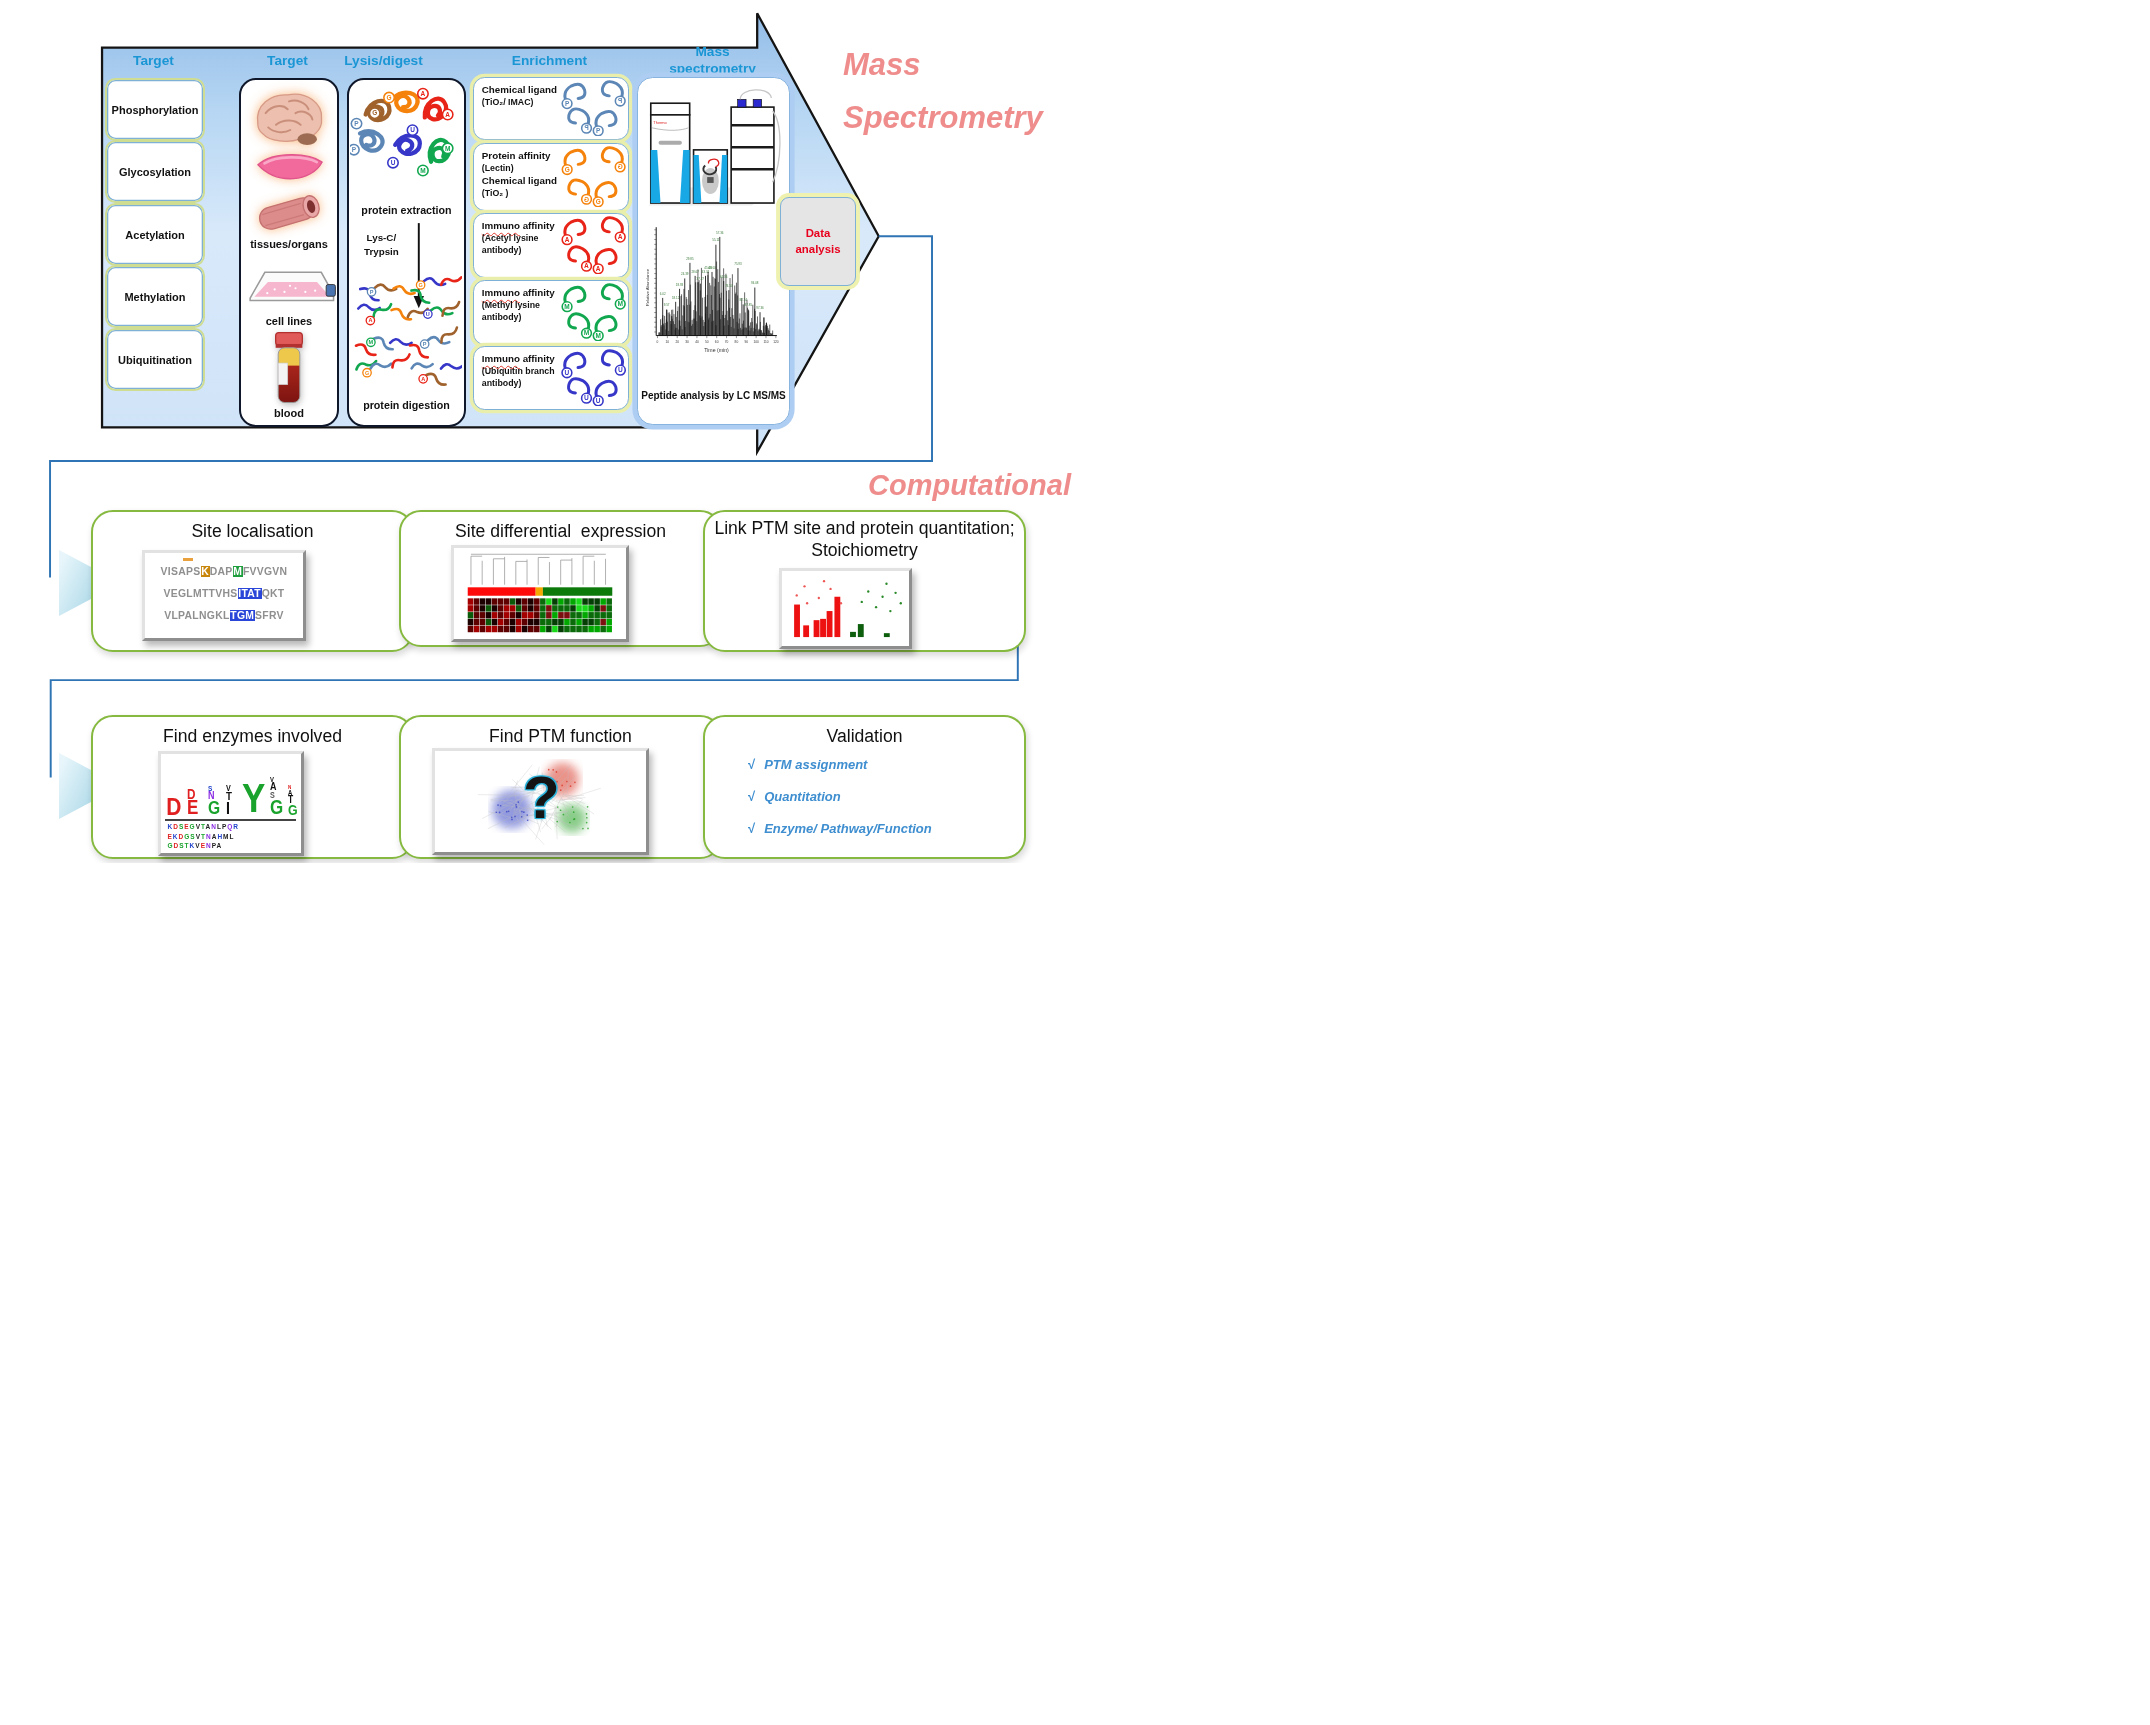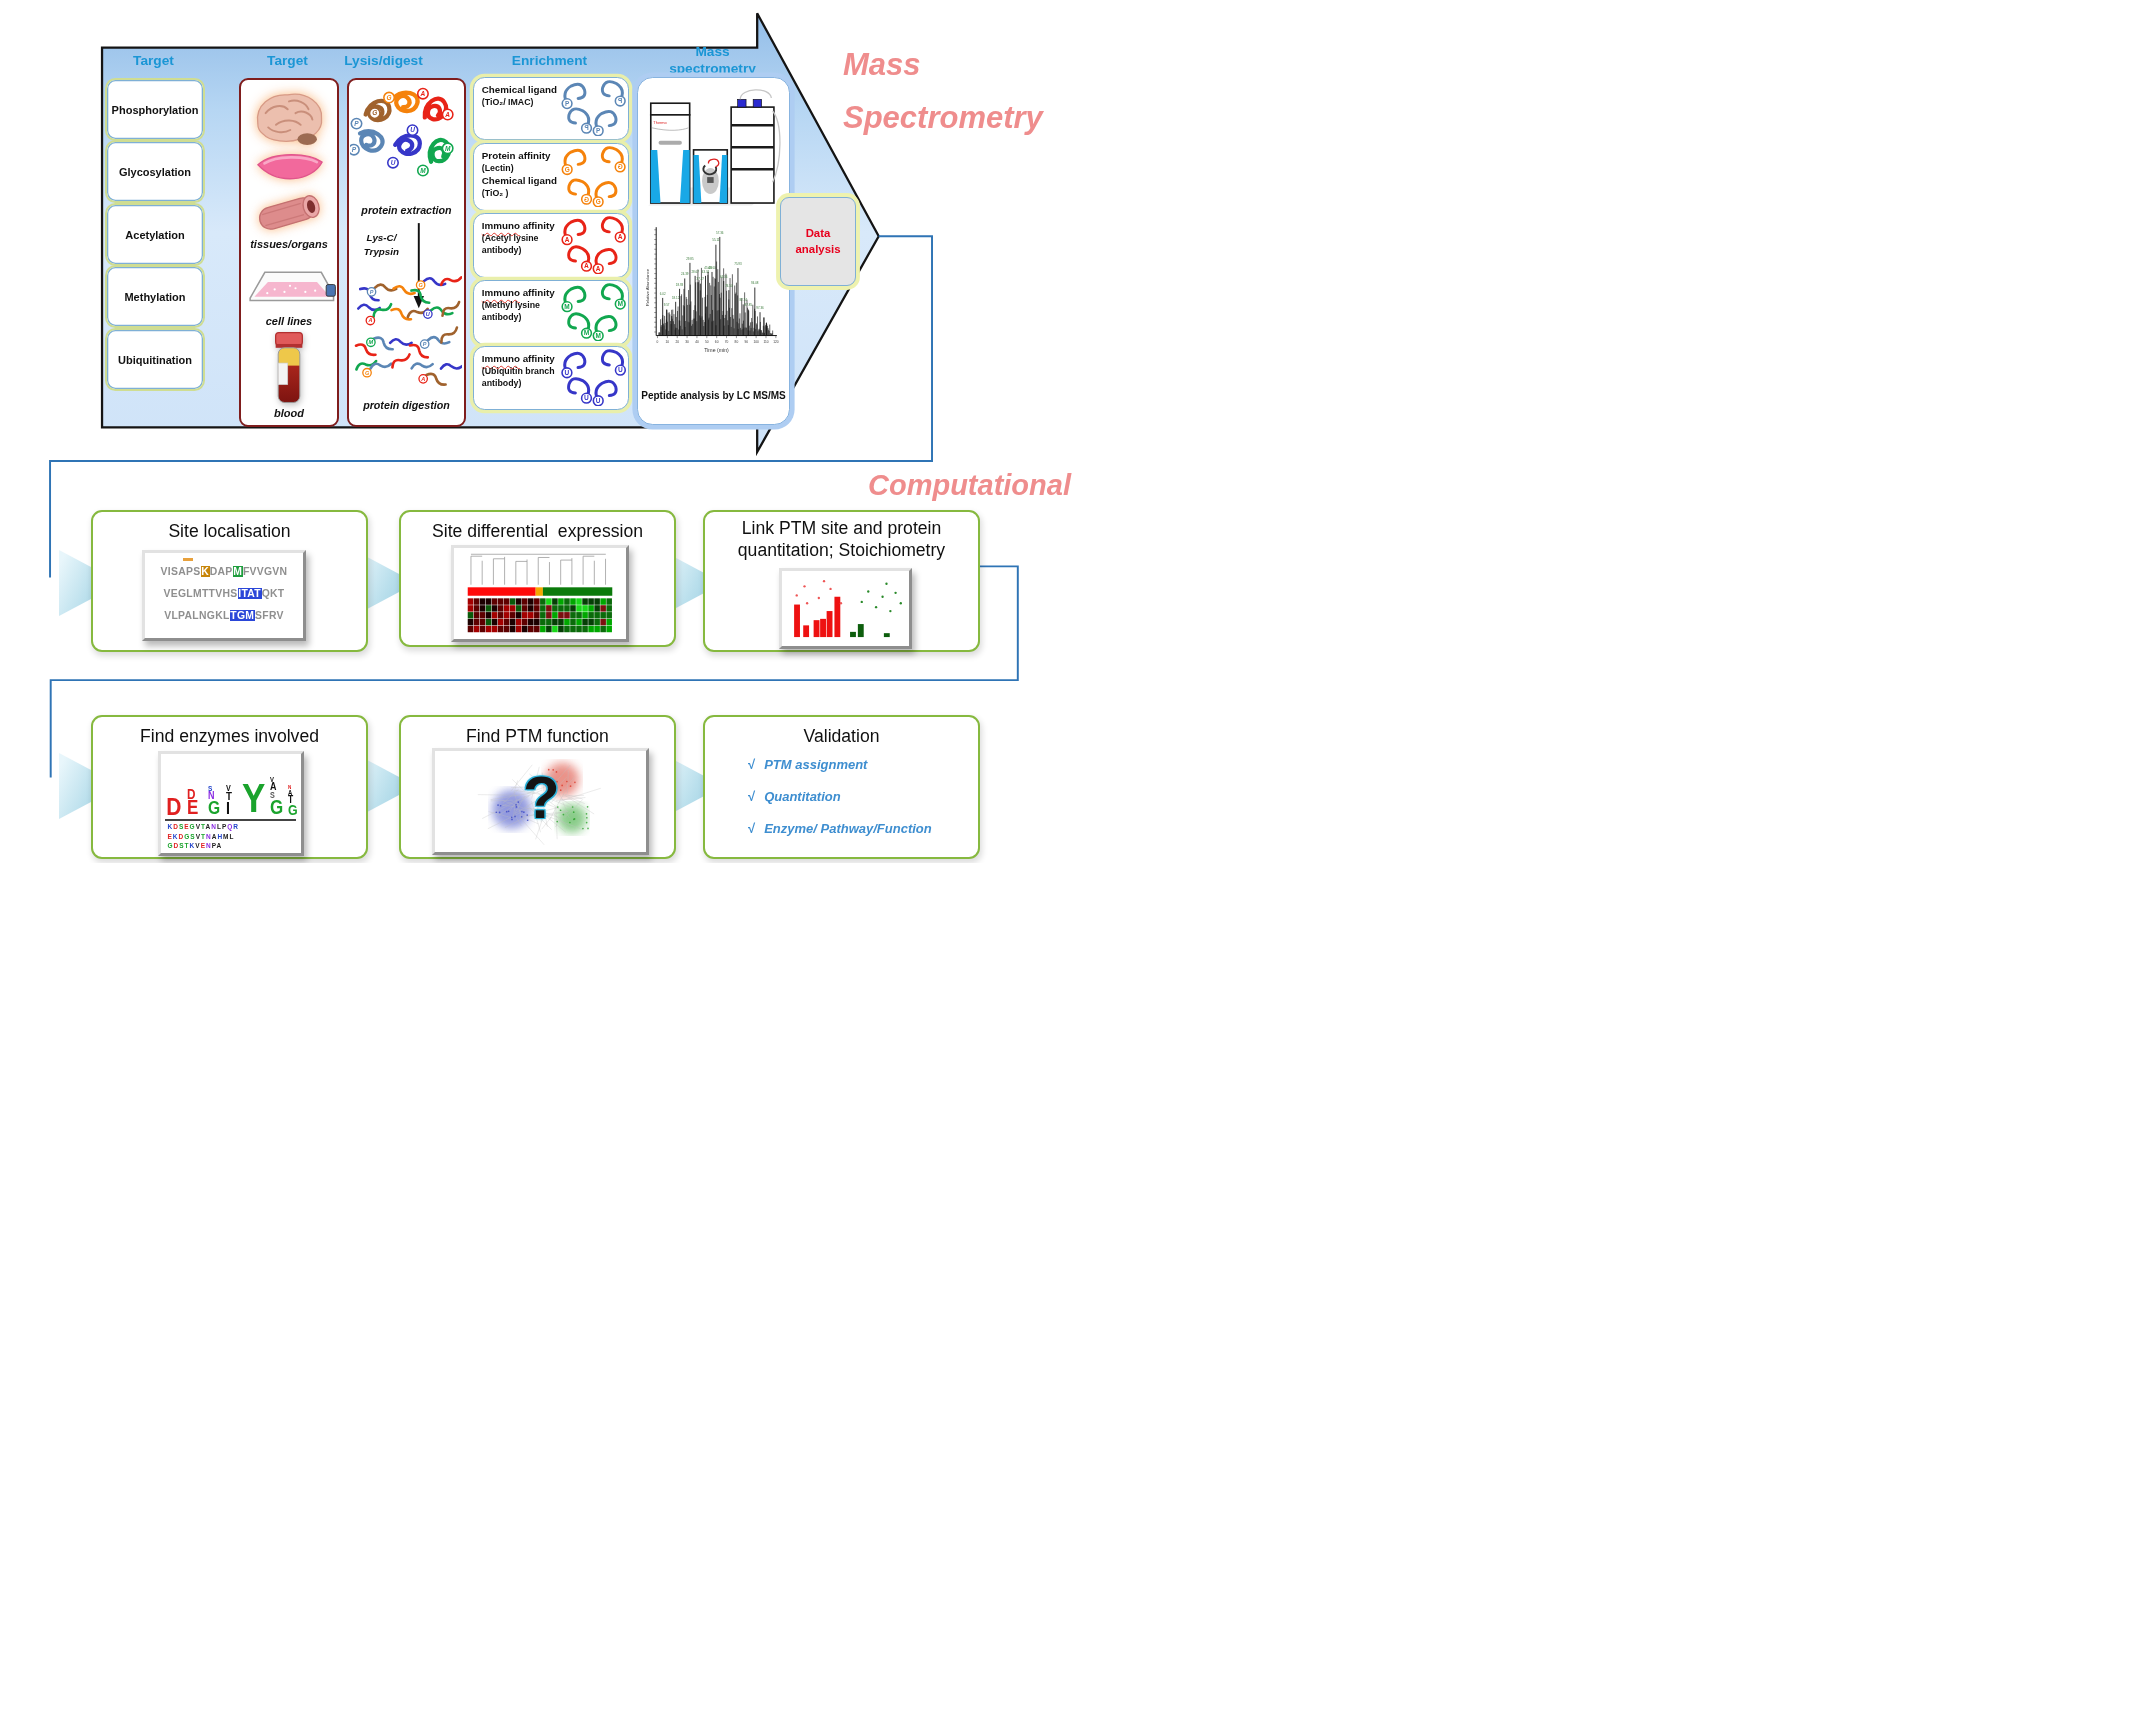--- a/index.html
+++ b/index.html
@@ -5,38 +5,38 @@
   html,body{margin:0;padding:0;background:#fff;}
   .stage{position:relative;width:1075px;height:863px;background:#fff;overflow:hidden;
          font-family:"Liberation Sans",sans-serif;}
   .abs{position:absolute;}
   svg{display:block;}
   
   .col-header{position:absolute;color:#1b96d5;font-weight:bold;font-size:13.7px;text-align:center;line-height:17px;}
   .tgt-box{position:absolute;left:105px;width:96px;height:59px;background:#fff;border:2px solid #cfdd92;
            border-radius:10.4px;box-shadow:inset 0 0 0 1.3px #7fb0d6;display:flex;align-items:center;justify-content:center;
            font-weight:bold;font-size:11px;color:#111;text-align:center;}
-  .round-col{position:absolute;background:#fff;border:2px solid #7f1d1d;border-radius:9px;font-style:italic;}
+  .round-col{position:absolute;background:#fff;border:2px solid #0f172a;border-radius:17px;}
   .samp-label{position:absolute;width:100%;text-align:center;font-weight:bold;font-size:11px;color:#111;}
   .lys-label{position:absolute;width:100%;text-align:center;font-weight:bold;font-size:10.7px;color:#111;}
   .enr-box{position:absolute;left:473px;width:154px;background:#fff;border:1.3px solid #7fb0d6;border-radius:11.7px;
            box-shadow:0 0 0 3.3px #e9efab;}
   .enr-text{position:absolute;left:7.8px;top:4.6px;color:#111;}
   .enr-line1{font-size:9.8px;font-weight:bold;line-height:13px;}
   .enr-line{font-size:8.8px;font-weight:600;line-height:12.4px;}
   .wavy{text-decoration:underline wavy #e03a2f 1px;text-underline-offset:2.6px;}
   .ms-box{position:absolute;left:637px;top:77px;width:151px;height:346px;background:#fff;border:1.3px solid #88b4e0;
           border-radius:15.6px;box-shadow:0 0 0 4.6px #aecdf2;}
   .ms-caption{position:absolute;left:0;top:312px;width:100%;text-align:center;font-weight:bold;font-size:10px;color:#111;}
   .da-box{position:absolute;left:780px;top:197px;width:74px;height:87px;background:#e5e5e5;border:1.3px solid #7fb0d6;
           border-radius:9px;box-shadow:0 0 0 3.9px #eef2ae;display:flex;align-items:center;justify-content:center;}
   .da-text{color:#e8001d;font-weight:bold;font-size:11.4px;text-align:center;line-height:15.6px;width:52px;}
   .pink-title{position:absolute;color:#ef8d8d;font-weight:bold;font-style:italic;}
   
-  .flow-box{position:absolute;background:#fff;border:2px solid #86b93f;border-radius:11px;box-shadow:1.3px 3.3px 5.9px rgba(0,0,0,.14);}
+  .flow-box{position:absolute;background:#fff;border:2px solid #86b93f;border-radius:22px;box-shadow:1.3px 3.3px 5.9px rgba(0,0,0,.14);padding-left:46px;}
   .flow-title{position:absolute;left:0;top:7.8px;width:100%;text-align:center;font-size:17.6px;font-weight:500;color:#101010;
               white-space:pre-wrap;line-height:22px;}
   .tri{position:absolute;width:62px;height:66px;background:linear-gradient(115deg,#e8f6fb 8%,#b9dfec 55%,#95cbdf);
        clip-path:polygon(0 0,100% 50%,0 100%);filter:drop-shadow(1.3px 2px 2px rgba(0,0,0,.25));}
   .frame{position:absolute;background:#fff;border:3.9px outset #e2e2e2;box-shadow:2.6px 4.6px 6.5px rgba(0,0,0,.28);}
   .seq-line{text-align:center;font-size:10.4px;font-weight:bold;letter-spacing:0.3px;color:#8f8f8f;line-height:22px;}
   .seq-hl{color:#fff;padding:0 0.7px;}
   .check-row{position:absolute;left:43px;font-style:italic;font-weight:600;font-size:13px;color:#3e8ed0;}
   .check-mark{display:inline-block;margin-right:9px;font-style:normal;}
   .logo-letter{position:absolute;font-weight:bold;line-height:.82;transform:scaleY(1.18);transform-origin:top;}

